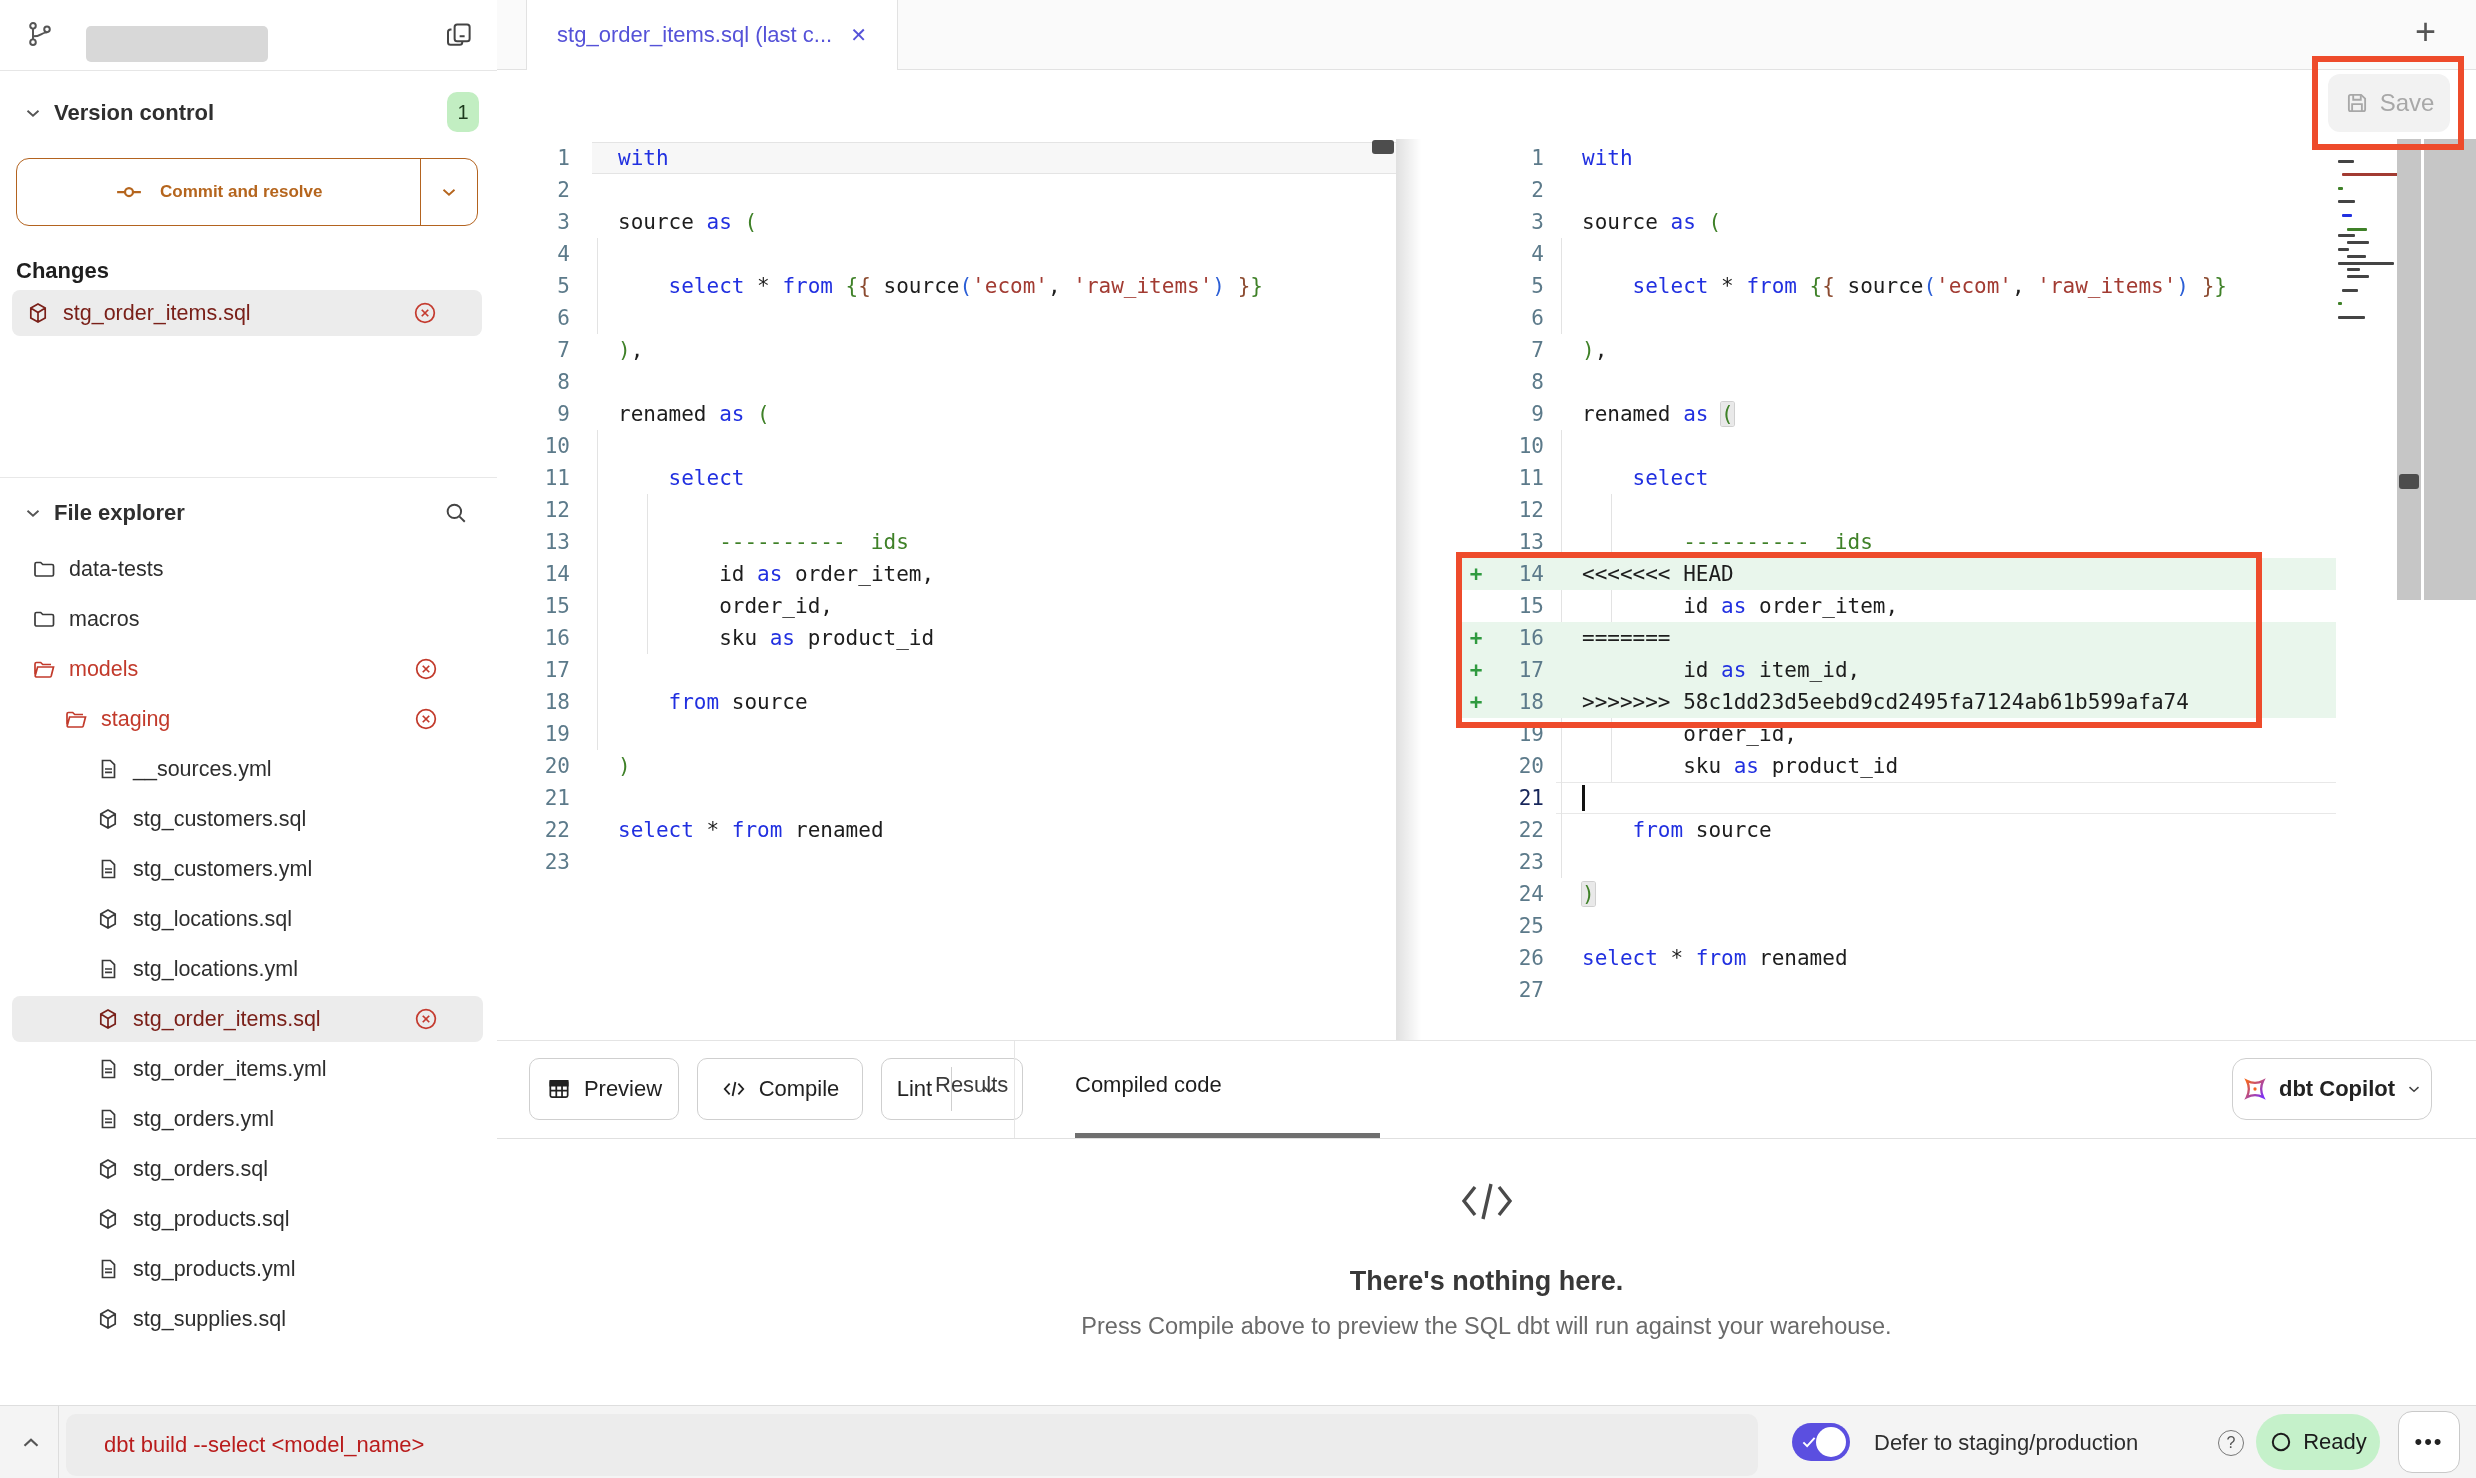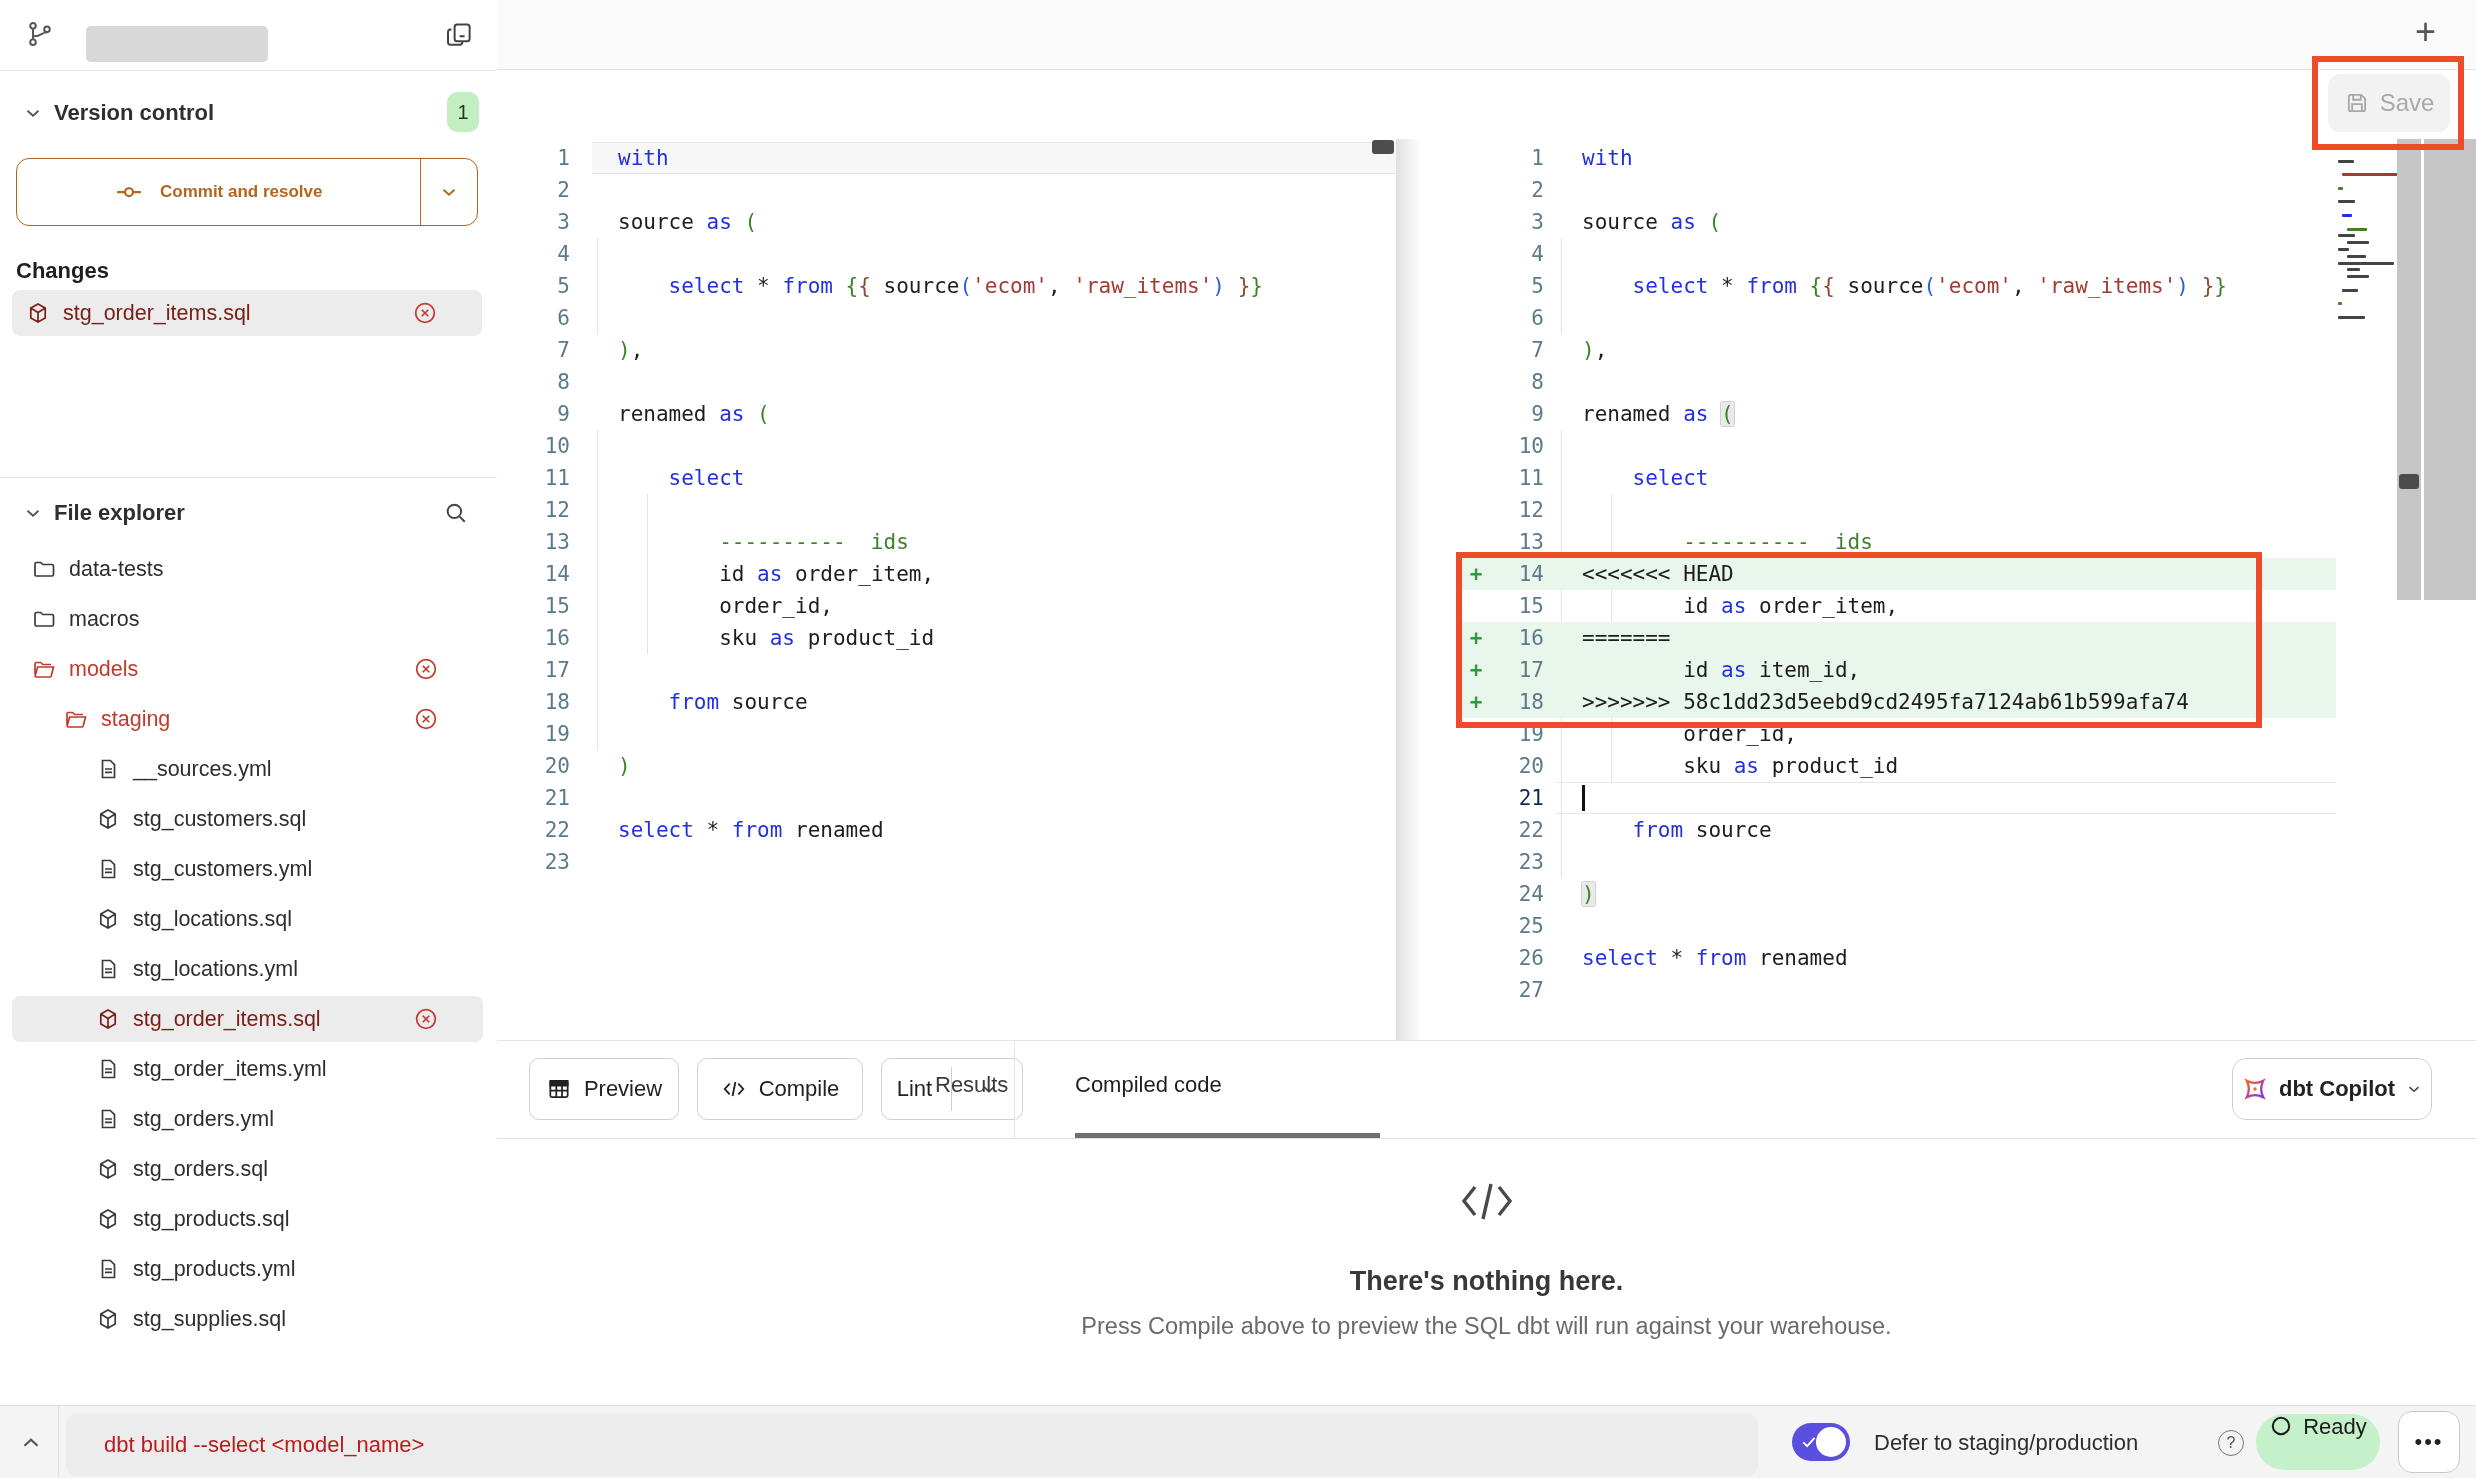--- a/index.html
+++ b/index.html
@@ -40,21 +40,21 @@
   #statusbar{left:0;top:1405px;width:2476px;height:73px;background:#f4f4f4;border-top:1px solid #dedede;box-sizing:border-box;}
   #sb-divider{position:absolute;left:58px;top:0;bottom:0;width:1px;background:#ddd;}
   #cmd{position:absolute;left:66px;top:8px;width:1692px;height:62px;background:#ececec;border-radius:10px;
        display:flex;align-items:center;padding-left:38px;box-sizing:border-box;font-size:22px;color:#b91c1c;}
   #toggle{position:absolute;left:1792px;top:17px;width:58px;height:38px;background:#5b4fe0;border-radius:19px;}
   #toggle-knob{position:absolute;right:4px;top:4px;width:30px;height:30px;background:#fff;border-radius:50%;}
   #defer-label{position:absolute;left:1874px;top:24px;font-size:22px;color:#2e2e2e;}
   #help-circle{position:absolute;left:2218px;top:24px;width:26px;height:26px;border:1.8px solid #777;border-radius:50%;
                display:flex;align-items:center;justify-content:center;font-size:16px;color:#555;box-sizing:border-box;}
   #ready-pill{position:absolute;left:2256px;top:8px;width:124px;height:56px;background:#c5f1ca;border-radius:28px;
-              display:flex;align-items:flex-start;justify-content:center;gap:10px;font-size:22px;color:#1b1b1b;}
+              display:flex;align-items:center;justify-content:center;gap:10px;font-size:22px;color:#1b1b1b;}
   #more-btn{position:absolute;left:2398px;top:5px;width:62px;height:62px;background:#fff;border:1.5px solid #c9c9c9;
             border-radius:14px;display:flex;align-items:center;justify-content:center;font-size:22px;letter-spacing:2px;color:#222;box-sizing:border-box;}
 
   
   #main{left:497px;top:0;width:1979px;height:1405px;background:#fff;}
   #tabbar{position:absolute;left:0;top:0;right:0;height:70px;background:#fafafa;border-bottom:1px solid #e2e2e2;box-sizing:border-box;}
   #active-tab{position:absolute;left:29px;top:0;width:372px;height:70px;background:#fff;border-left:1px solid #e2e2e2;
               border-right:1px solid #e2e2e2;display:flex;align-items:center;justify-content:center;gap:18px;box-sizing:border-box;}
   #active-tab .tab-label{font-size:22px;color:#5552d8;}
   #active-tab .tab-close{font-size:20px;color:#5552d8;}
@@ -393,20 +393,24 @@
             </span>
             <span class="tree-label">stg_supplies.sql</span>
           </div>
         </div>
       </div>
   </div>
 
   <div id="main" class="abs">
 
     <div id="tabbar">
+      <div id="active-tab">
+        <span class="tab-label">stg_order_items.sql (last c...</span>
+        <span class="tab-close">✕</span>
+      </div>
       <span id="new-tab">+</span>
     </div>
 
 
     <div id="pane-left" class="pane">
         <div class="row"><span class="ln">1</span><span class="code active-line"><span class="tc-kw">with</span></span></div>
         <div class="row"><span class="ln">2</span><span class="code"></span></div>
         <div class="row"><span class="ln">3</span><span class="code"><span class="tc-id">source </span><span class="tc-kw">as</span><span class="tc-id"> </span><span class="tc-b1">(</span></span></div>
         <div class="row"><span class="ln">4</span><span class="code"><span class="gd" style="left: 5px;"></span></span></div>
         <div class="row"><span class="ln">5</span><span class="code"><span class="gd" style="left: 5px;"></span><span class="tc-id">    </span><span class="tc-kw">select</span><span class="tc-id"> * </span><span class="tc-kw">from</span><span class="tc-id"> </span><span class="tc-b1">{</span><span class="tc-b2">{</span><span class="tc-id"> source</span><span class="tc-b3">(</span><span class="tc-str">'ecom'</span><span class="tc-id">, </span><span class="tc-str">'raw_items'</span><span class="tc-b3">)</span><span class="tc-id"> </span><span class="tc-b2">}</span><span class="tc-b1">}</span></span></div>

